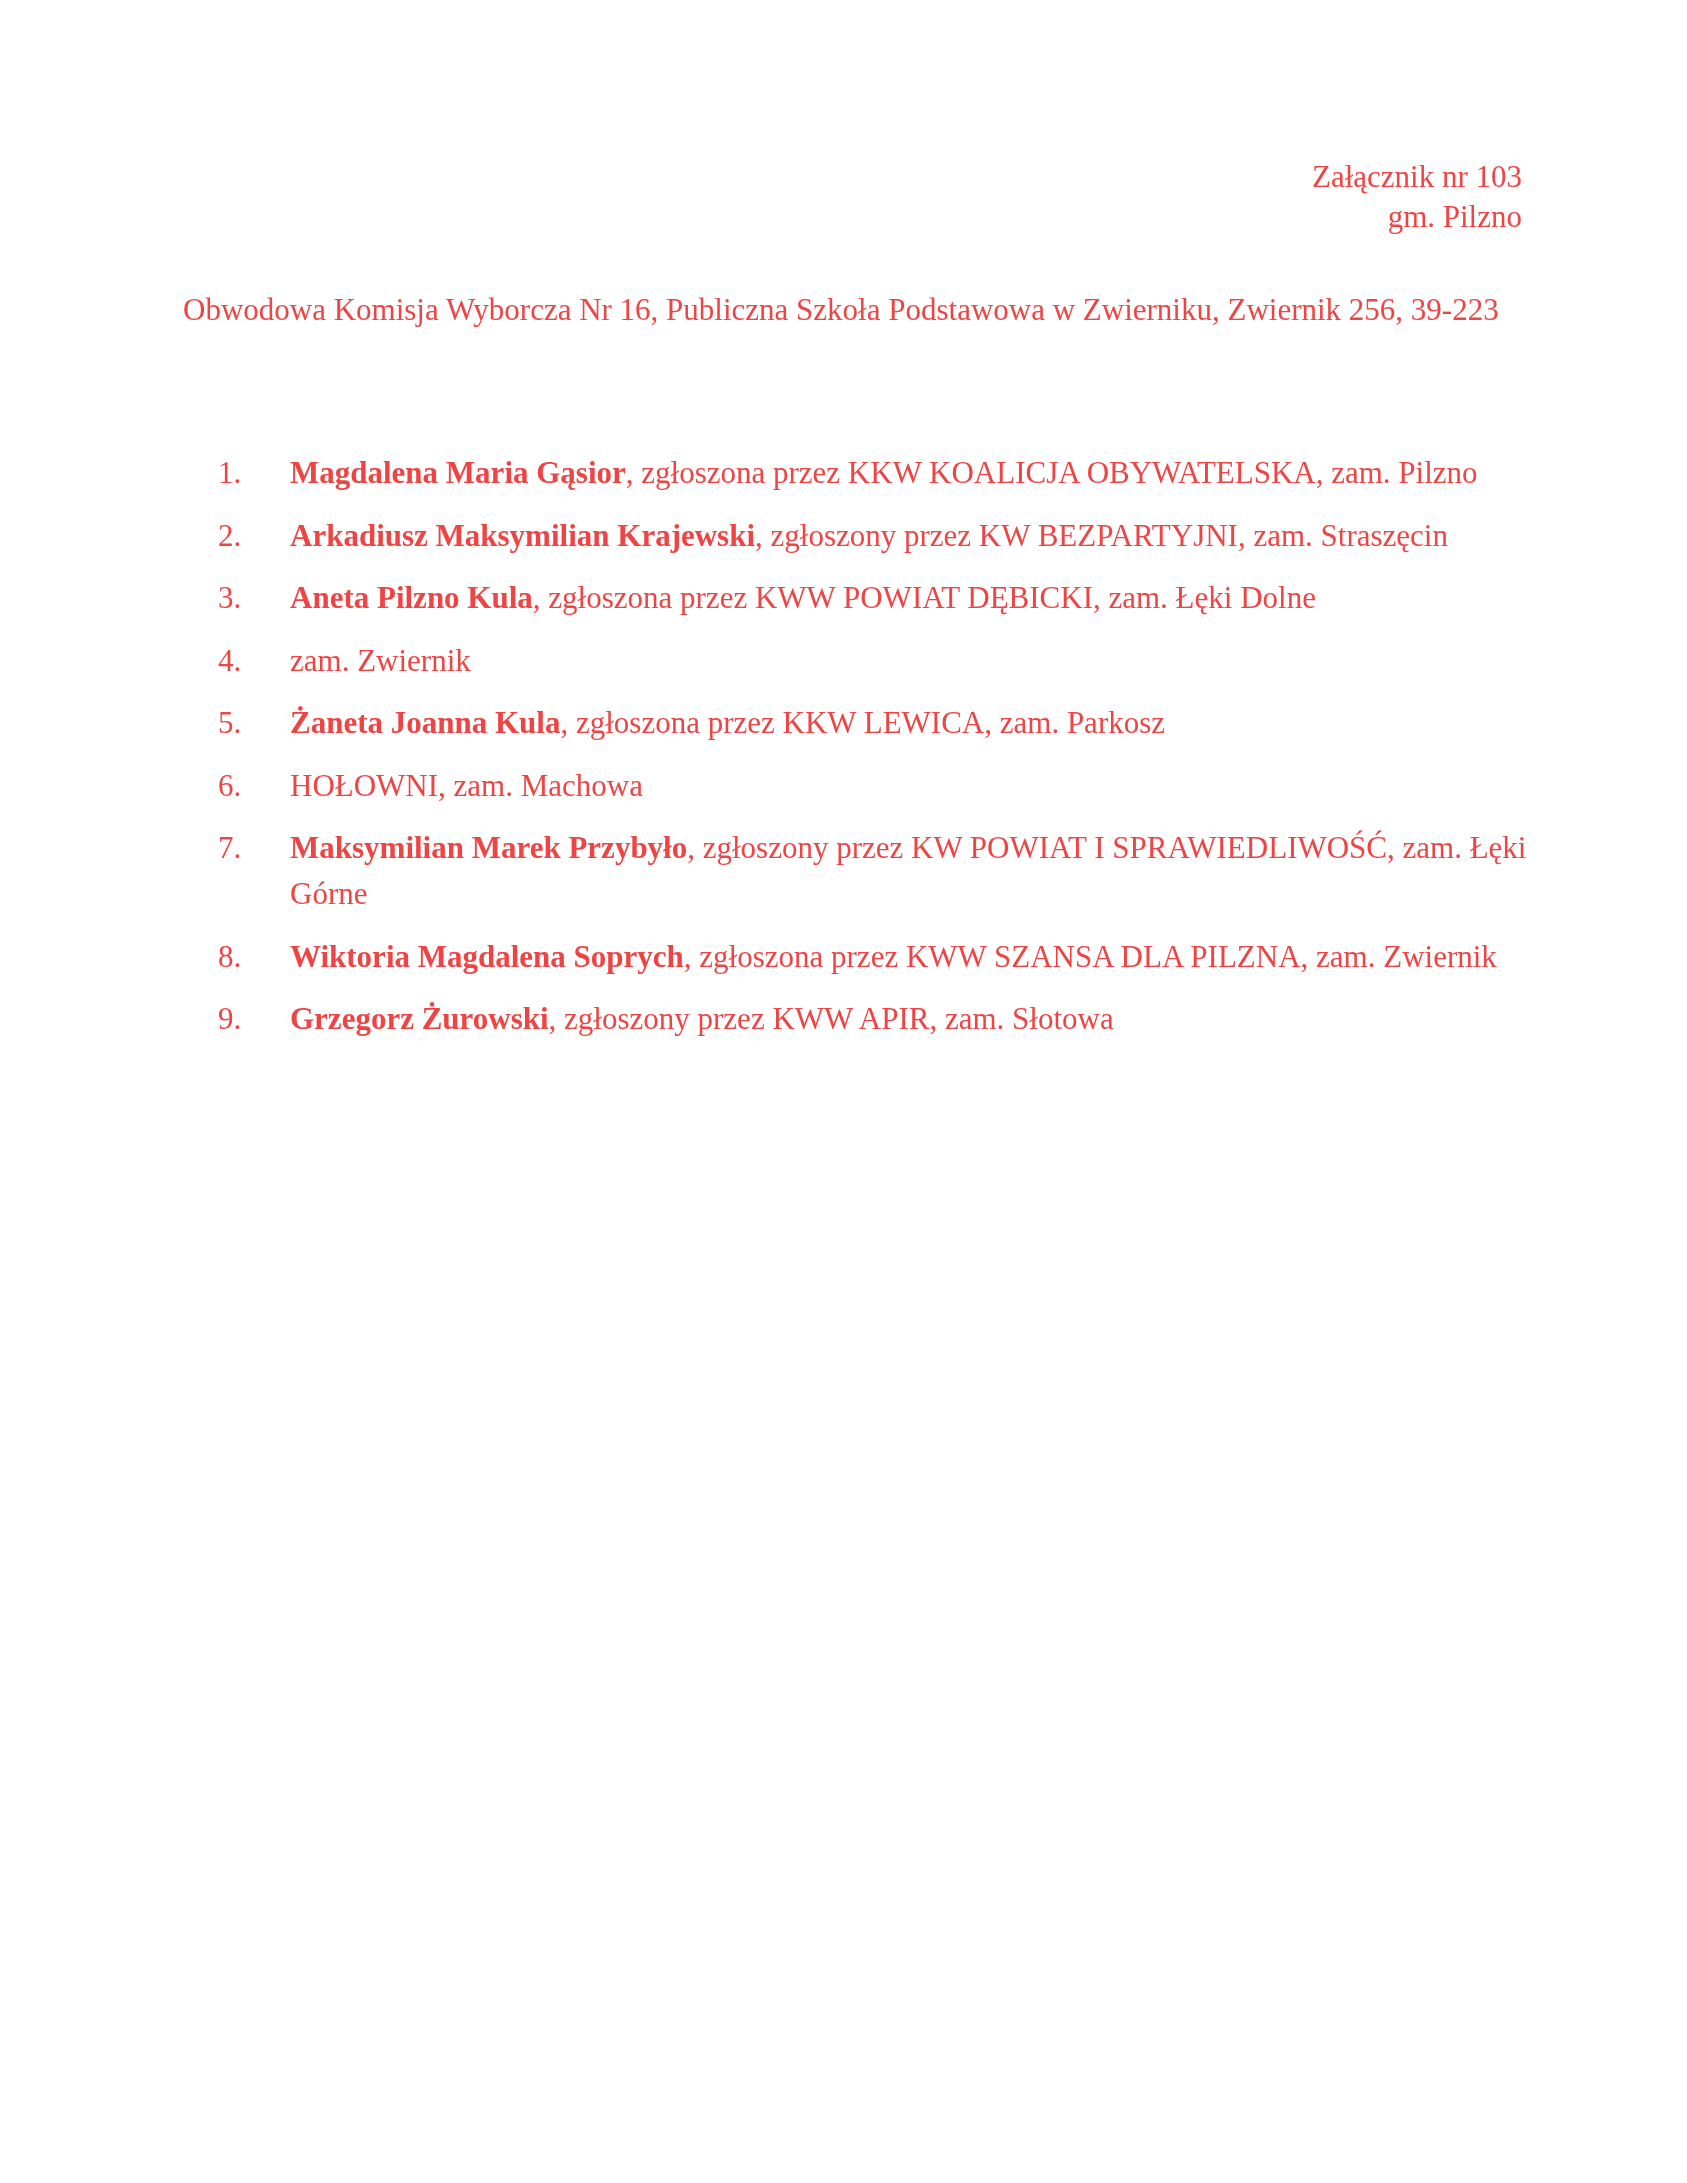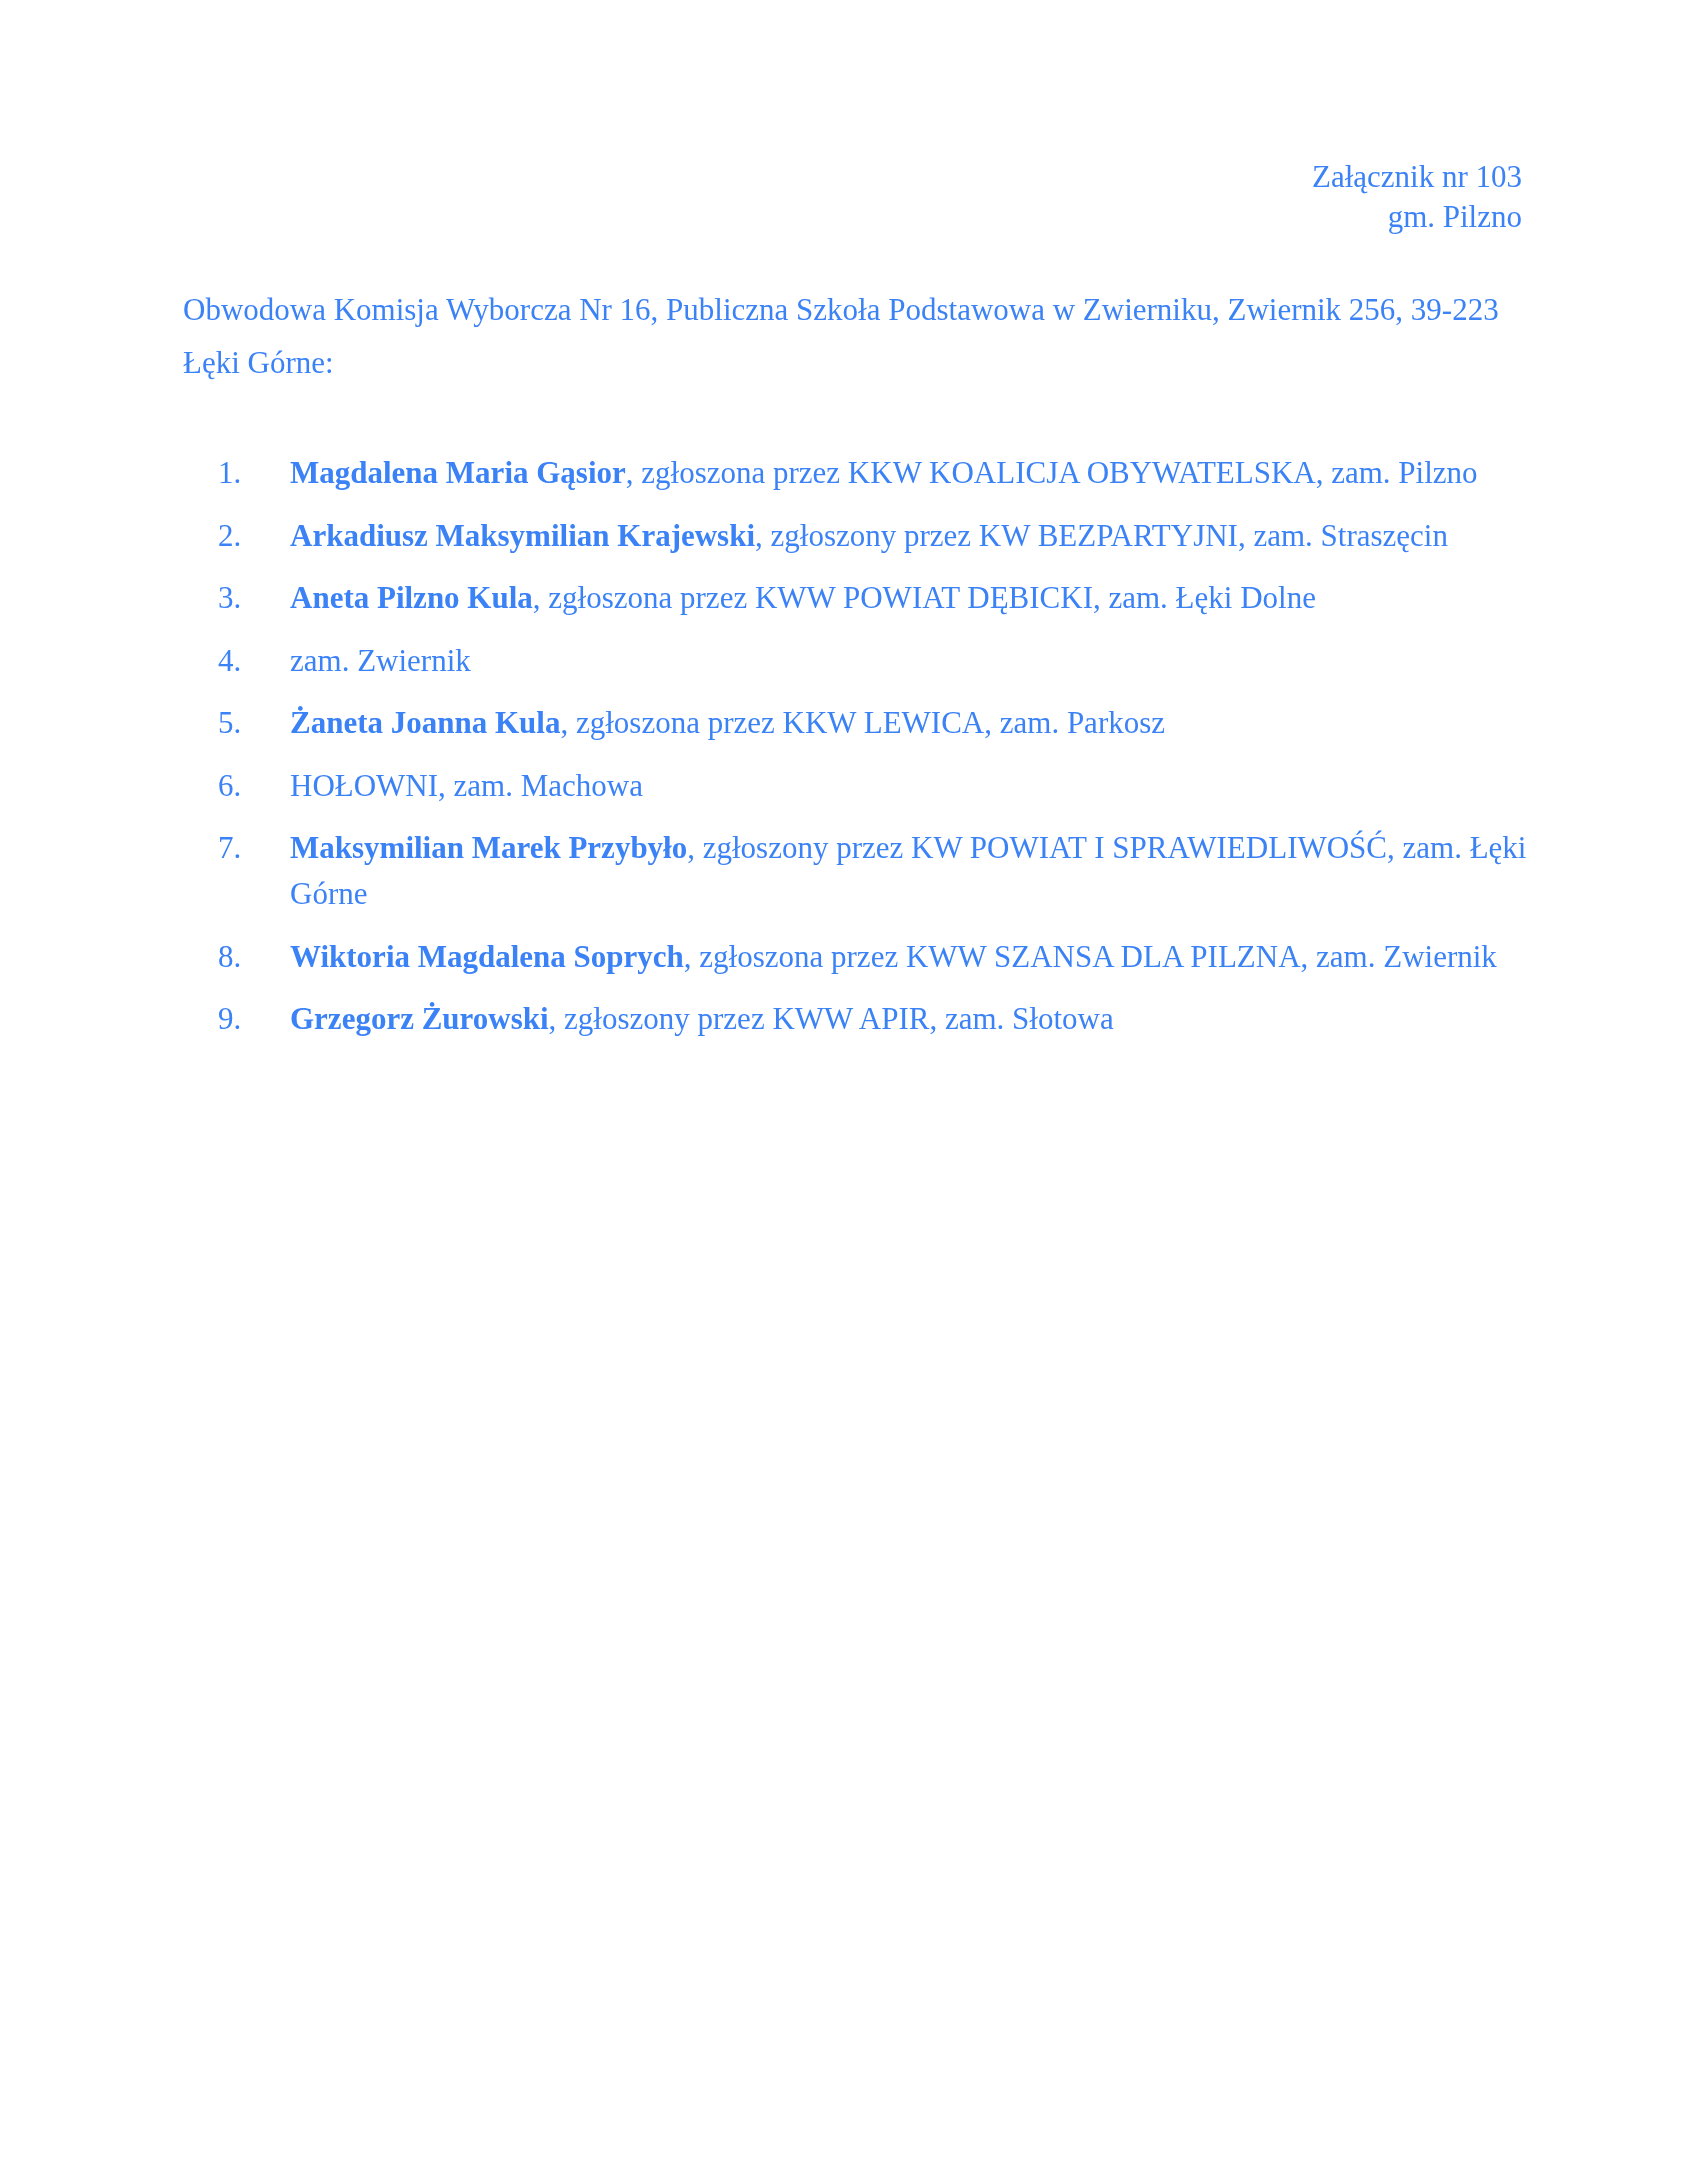--- a/index.html
+++ b/index.html
@@ -5,21 +5,21 @@
   html, body {
     margin: 0;
     padding: 0;
     background: #ffffff;
   }
   .page {
     position: relative;
     width: 1687px;
     height: 2183px;
     background: #ffffff;
-    color: #3b82f6;
+    color: #ef4444;
     font-family: "Liberation Serif", "DejaVu Serif", serif;
     font-size: 31px;
     overflow: hidden;
   }
   .doc-header {
     position: absolute;
     top: 157px;
     left: 159px;
     right: 165px;
     text-align: right;
@@ -68,21 +68,20 @@
 
 <div class="page">
 
   <div class="doc-header">
     <div>Załącznik nr 103</div>
     <div>gm. Pilzno</div>
   </div>
 
   <div class="intro">
     <div>Obwodowa Komisja Wyborcza Nr 16, Publiczna Szkoła Podstawowa w Zwierniku, Zwiernik 256, 39-223</div>
-    <div>Łęki Górne:</div>
   </div>
 
   <div class="members">
 
     <div class="member">
       <span class="member-number">1.</span>
       <div class="member-text">
         <div class="line1"><span class="member-name">Magdalena Maria Gąsior</span><span>, zgłoszona przez KKW KOALICJA OBYWATELSKA, zam. Pilzno</span></div>
 
       </div>

